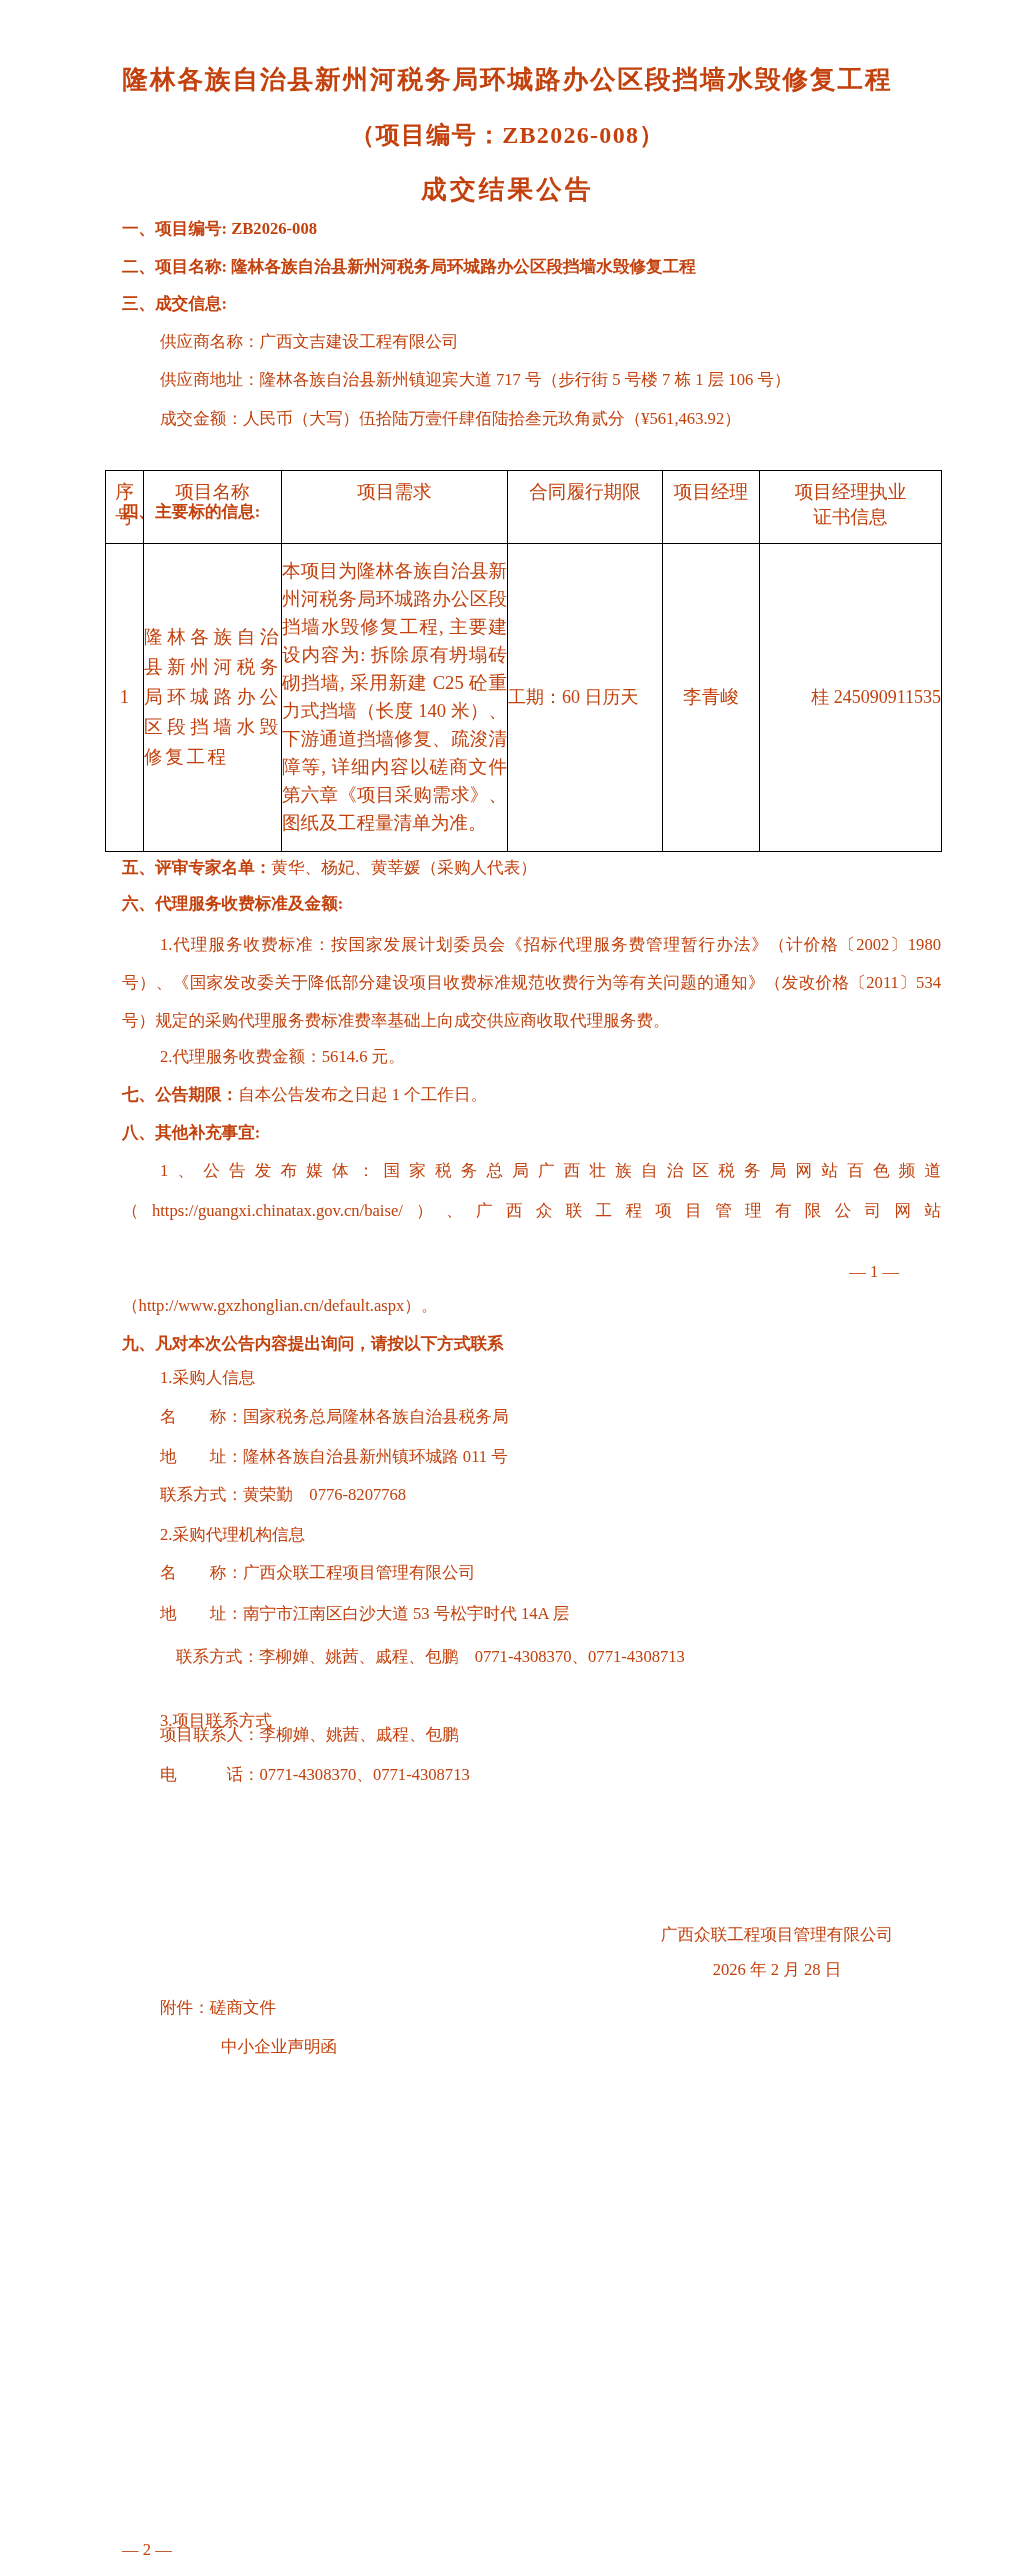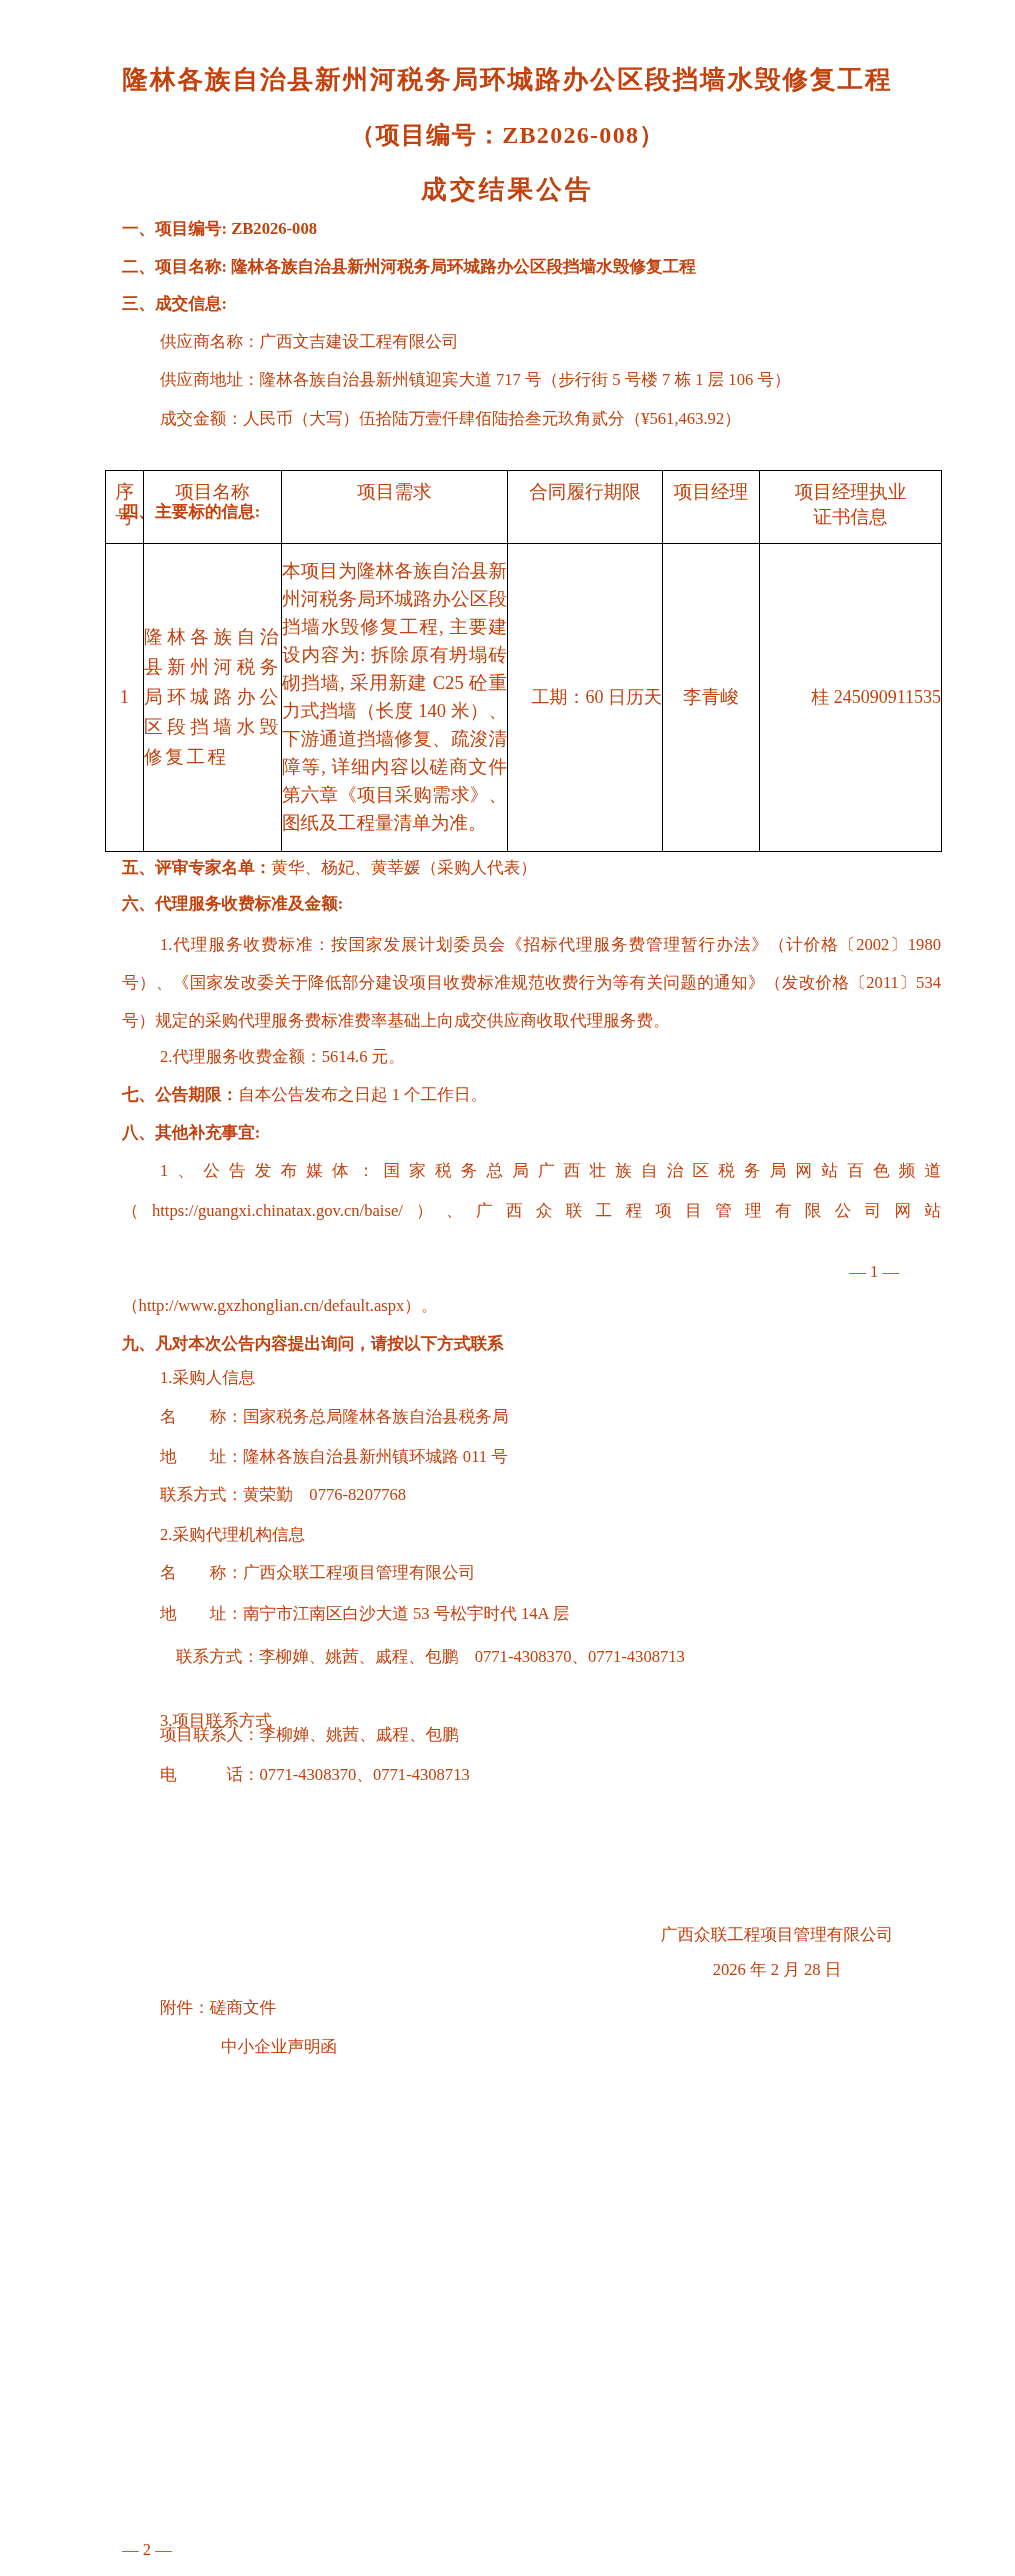--- a/index.html
+++ b/index.html
@@ -55,21 +55,21 @@
     text-align:justify;
     padding:0 9px;
     line-height:30px;
     letter-spacing:2.6px;
   }
   .cell-req{
     text-align:justify;
     padding:0 6.4px;
     line-height:28px;
   }
-  .cell-duration{text-align:right;white-space:nowrap;font-size:18px;font-family:Liberation Serif, serif;}
+  .cell-duration{text-align:left;white-space:nowrap;font-size:18px;font-family:Liberation Serif, serif;}
   .cell-cert{text-align:right;padding-left:7.7px;white-space:nowrap;font-size:18px;}
   .hdr-wrap{display:inline-block;max-width:116px;}
 </style>
 </head>
 <body>
 
 <div class="page">
 
   <div class="title t1">隆林各族自治县新州河税务局环城路办公区段挡墙水毁修复工程</div>
   <div class="title t2">（项目编号：ZB2026-008）</div>

